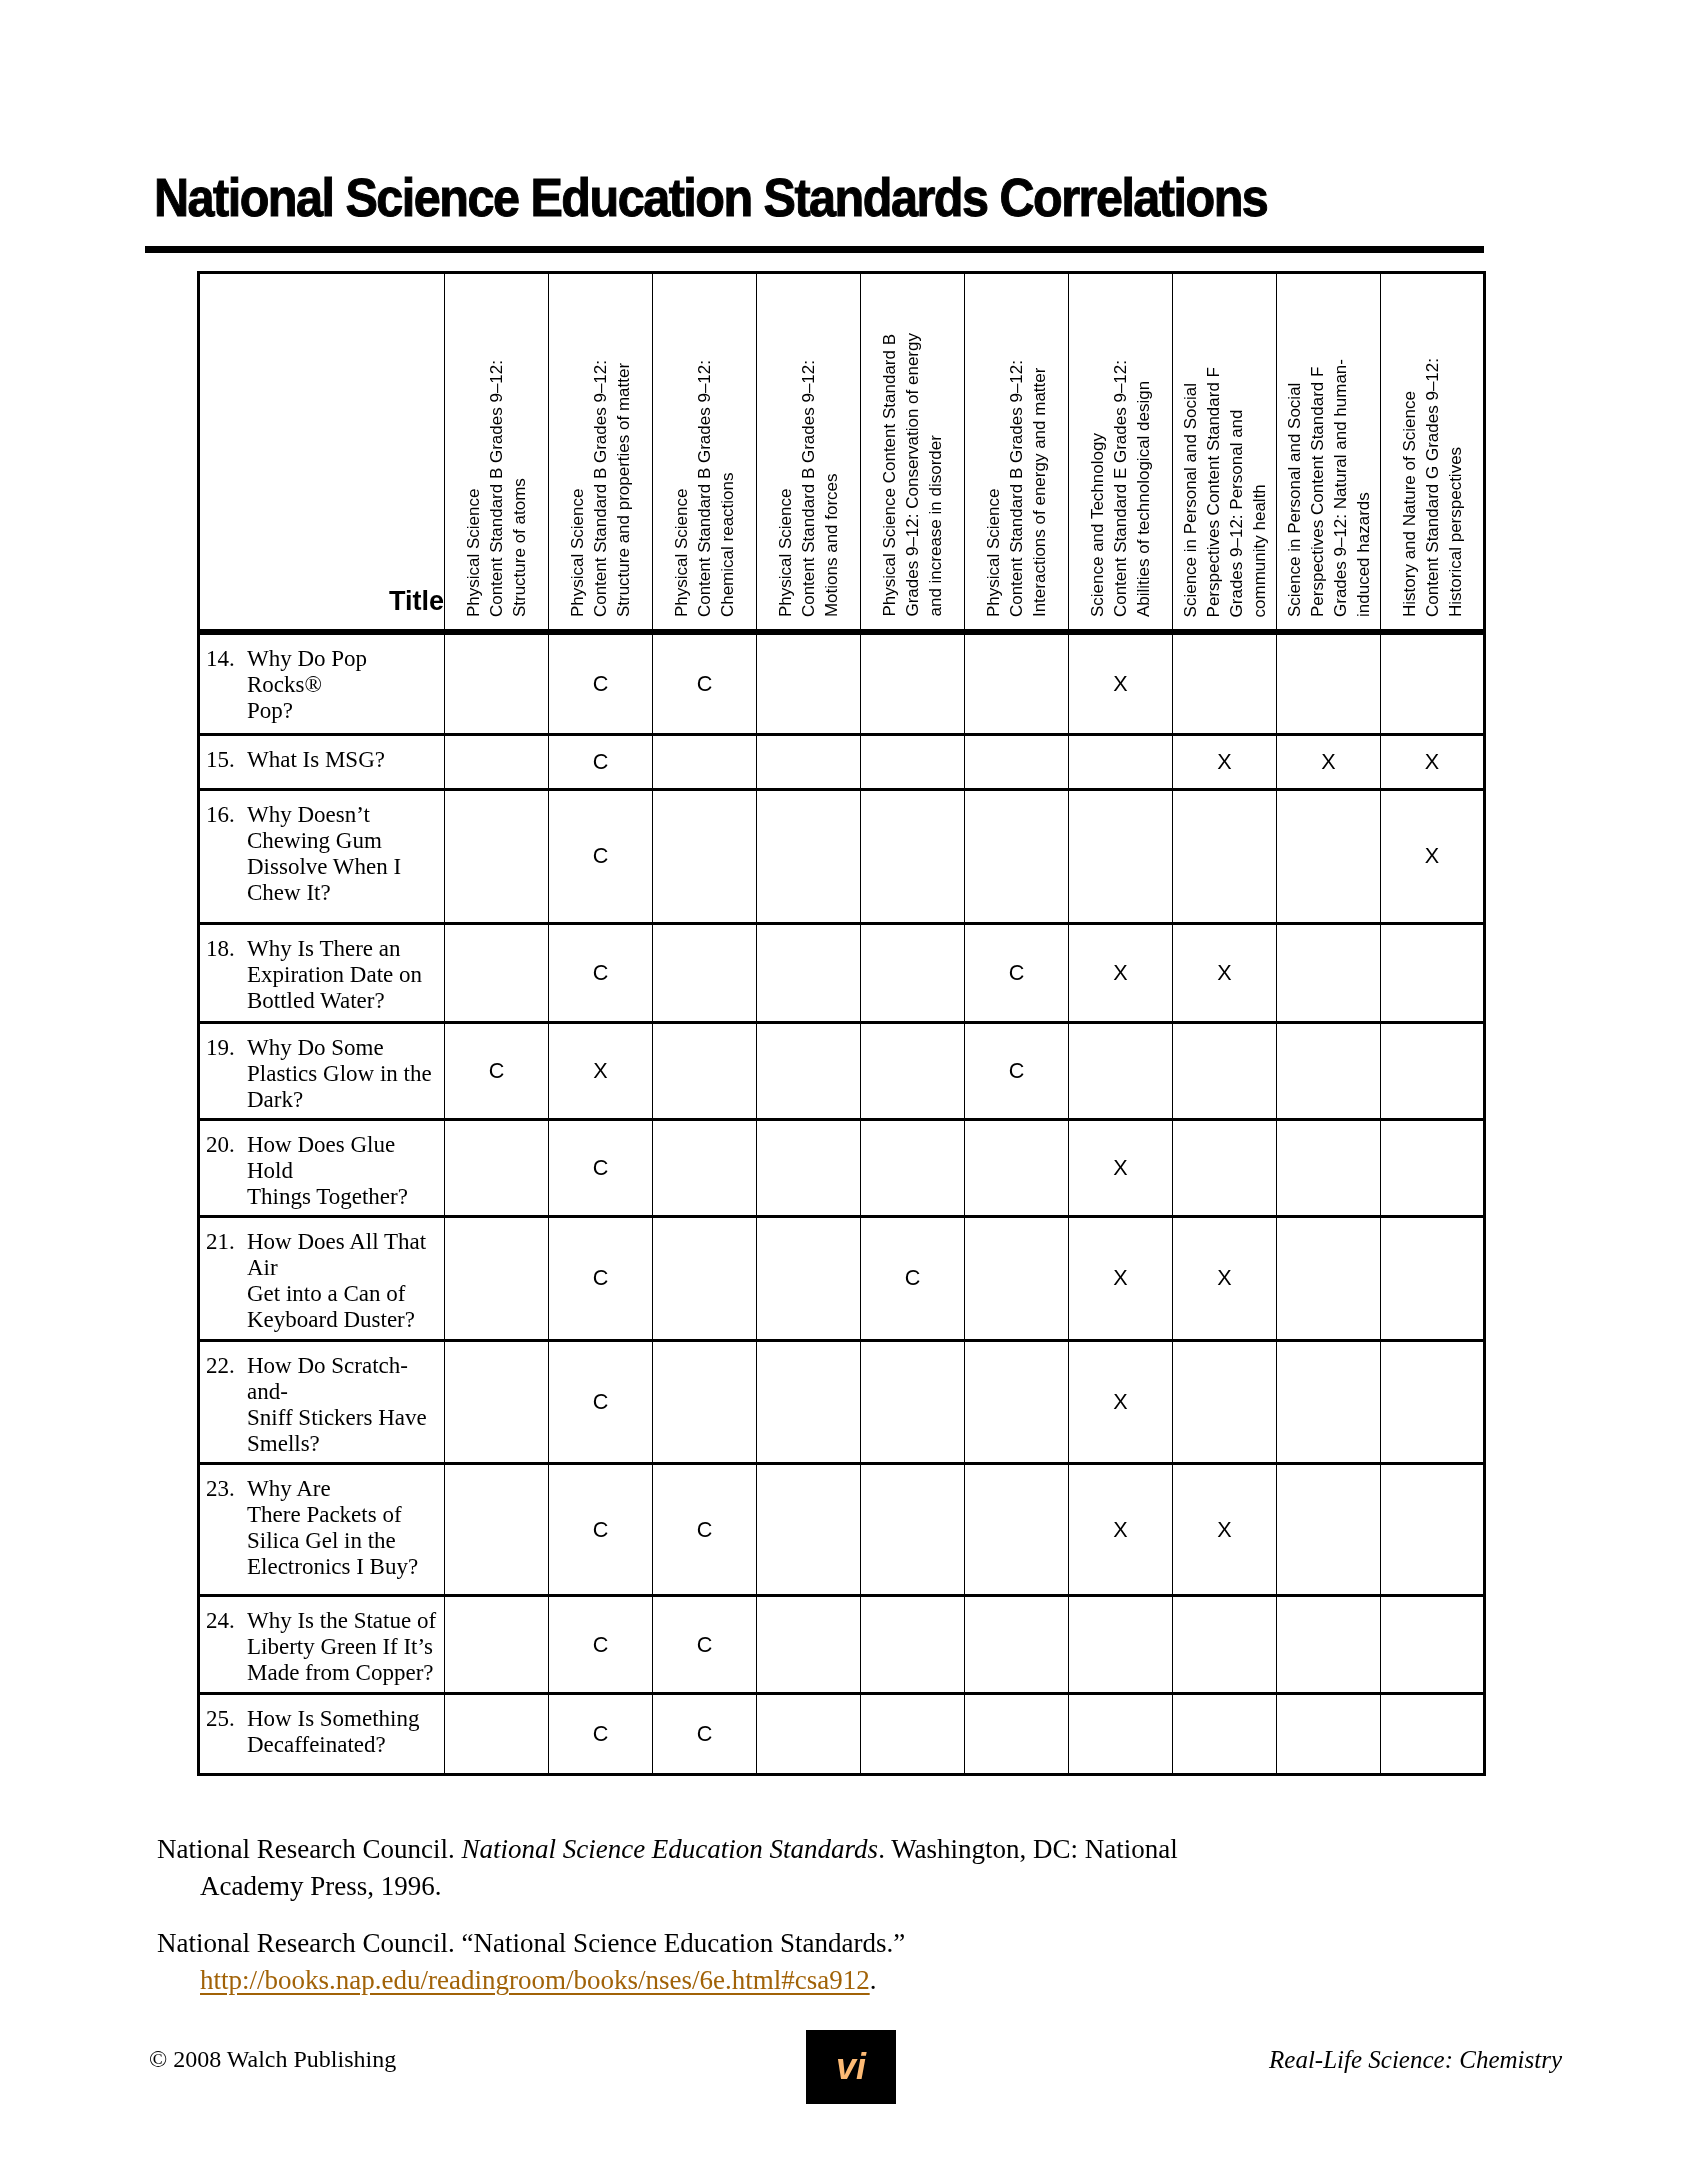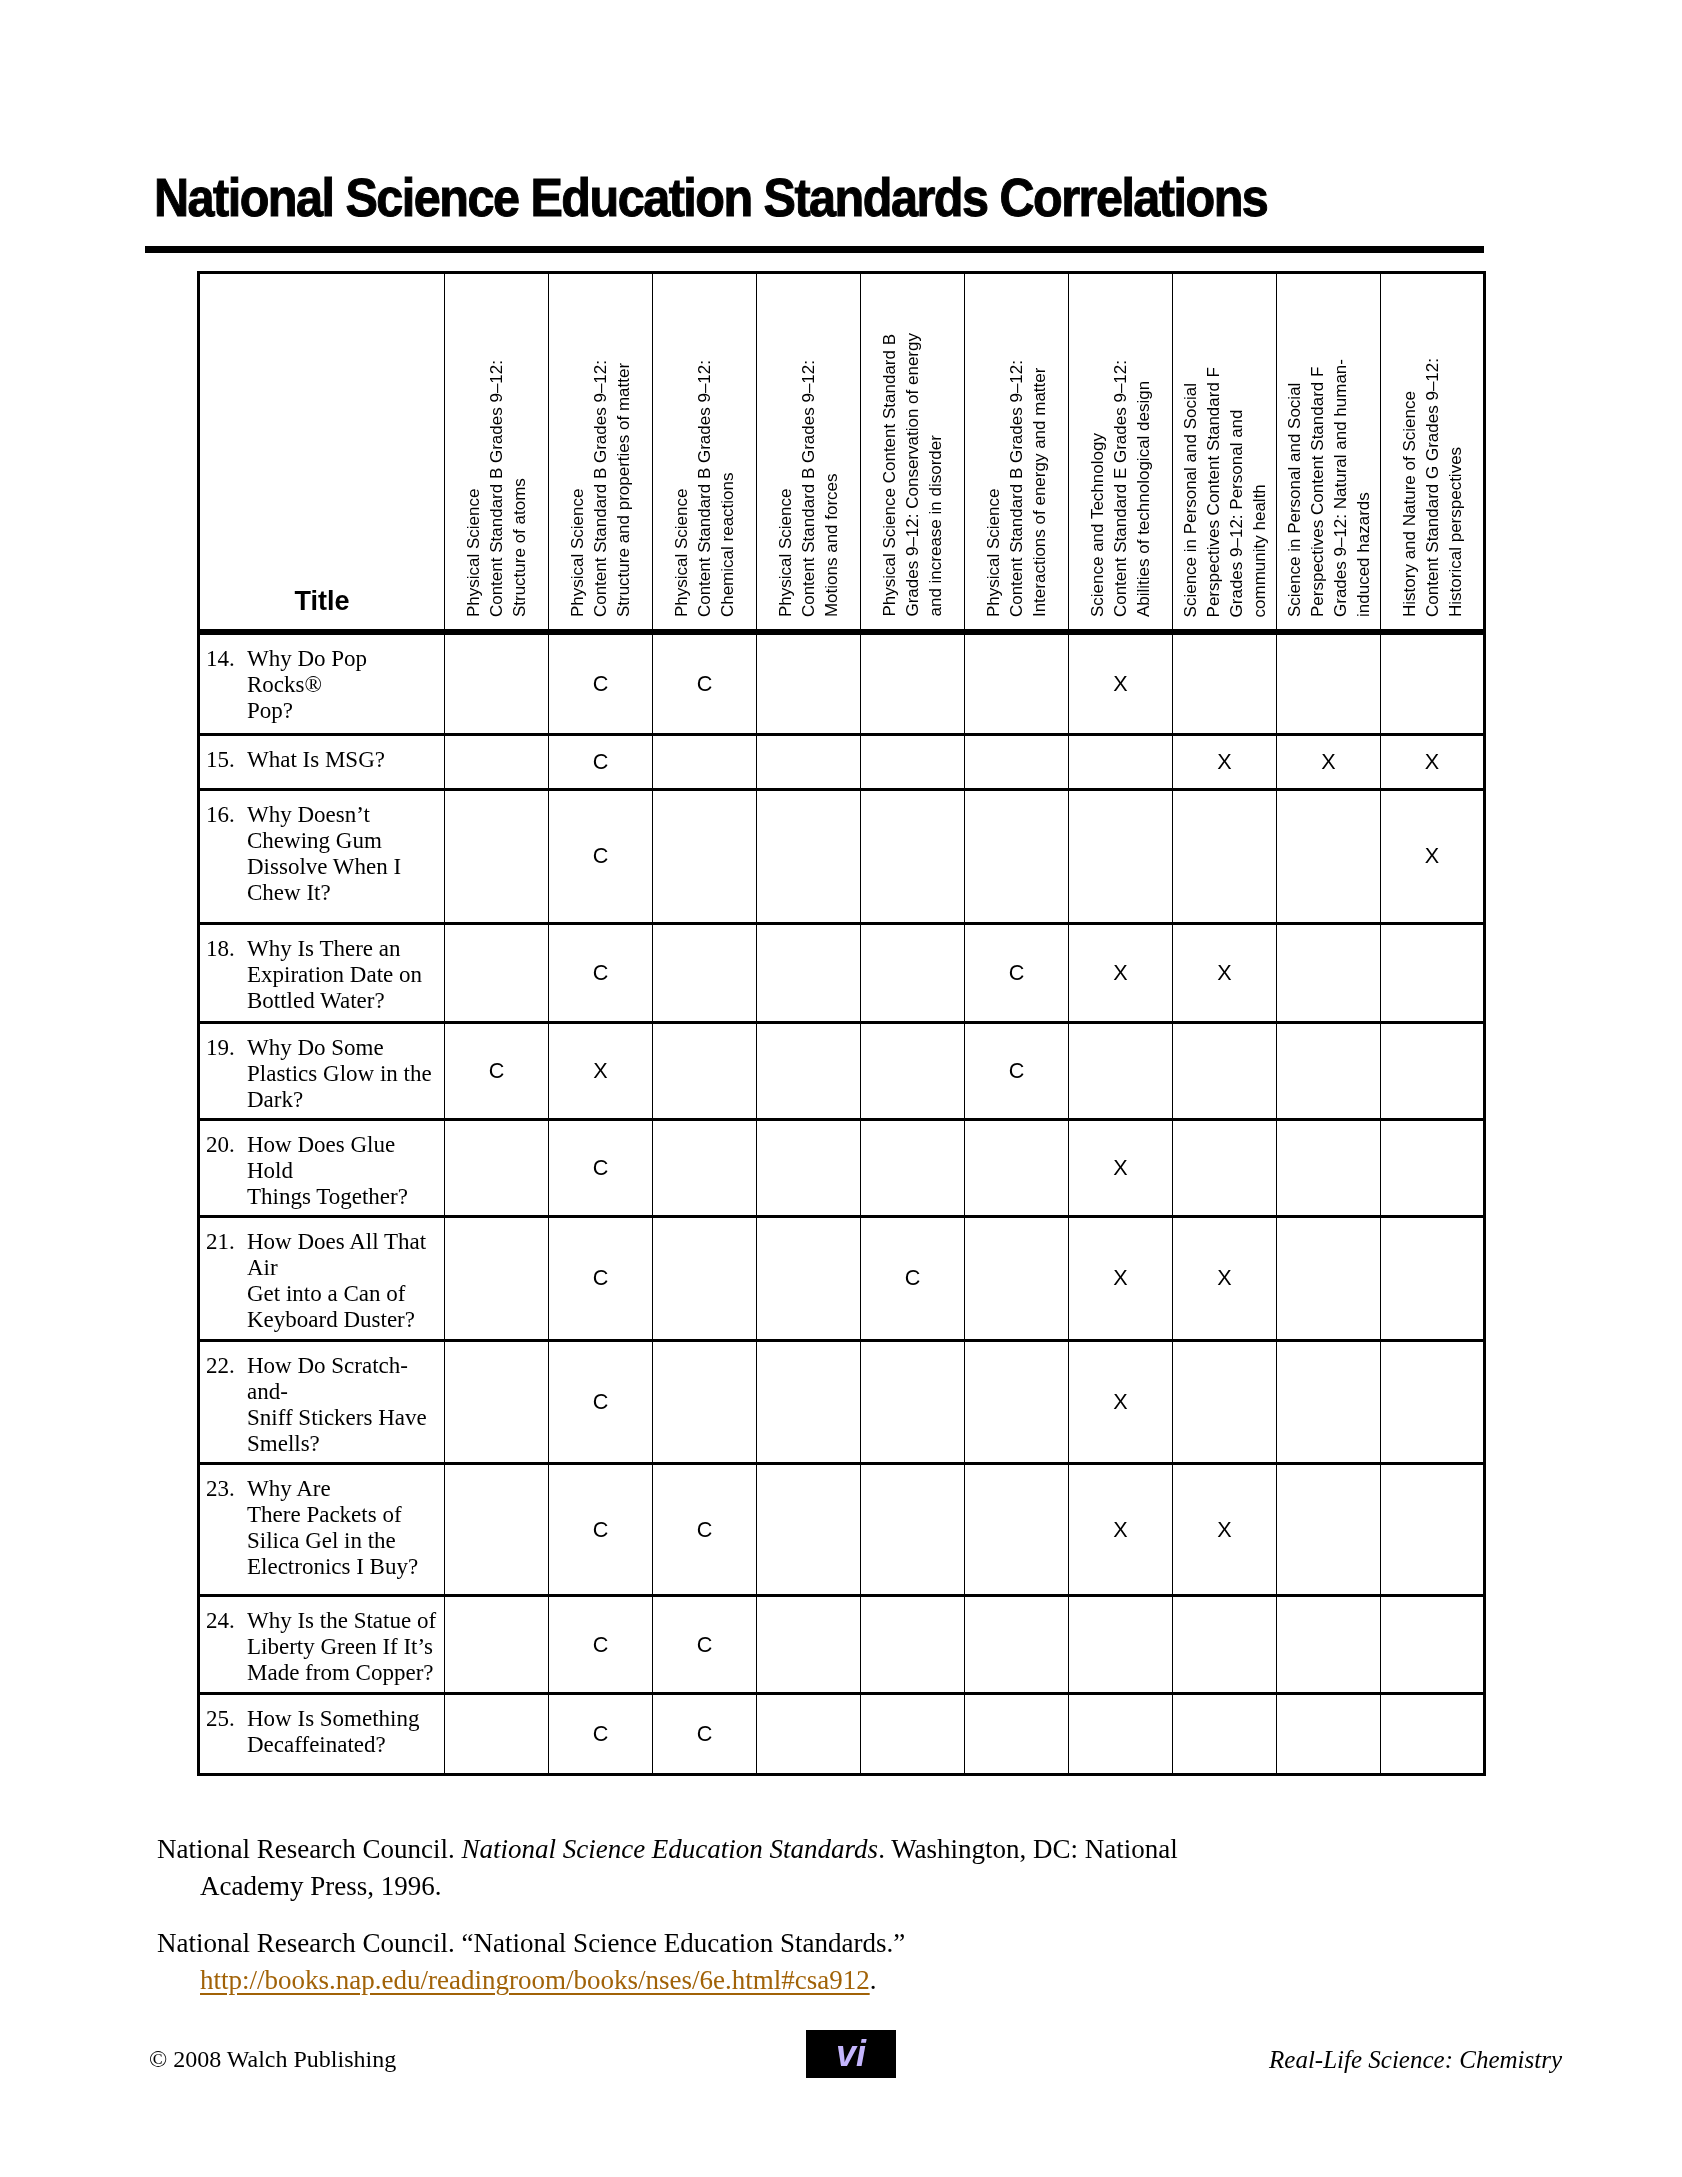--- a/index.html
+++ b/index.html
@@ -23,21 +23,21 @@
   }
   .grid th, .grid td {
     border:1.7px solid #000; border-top-width:3.5px; border-bottom-width:3.5px;
     padding:0; overflow:hidden;
   }
   .grid col.c-title { width:246px; }
   .grid col.c-std   { width:104px; }
 
   thead th { height:343px; background:#fff; }
   th.title-head {
-    vertical-align:bottom; text-align:center;
+    vertical-align:bottom; text-align:right;
     font-size:27px; font-weight:bold; padding-bottom:12px;
     border-bottom-width:6px;
   }
   th.std-head { vertical-align:bottom; border-bottom-width:6px; }
   .vtext {
     writing-mode:vertical-rl; transform:rotate(180deg);
     white-space:pre-line; text-align:left;
     font-size:17px; line-height:23px; font-weight:normal;
     margin:0 auto 12px auto;
   }
@@ -54,22 +54,22 @@
   }
   .cite { margin:0 0 20px 0; }
   .cite .l2 { margin-left:43px; }
   .url { color:#a16207; text-decoration:underline; text-decoration-thickness:2.2px; text-underline-offset:4.3px; }
 
   .copyright {
     position:absolute; left:149px; top:2046px;
     font-family:"Liberation Serif", serif; font-size:24px;
   }
   .vi-box {
-    position:absolute; left:806px; top:2030px; width:90px; height:48px;
-    background:#000; color:#c4b5fd; display:flex; align-items:center; justify-content:center;
+    position:absolute; left:806px; top:2030px; width:90px; height:74px;
+    background:#000; color:#fdba74; display:flex; align-items:center; justify-content:center;
     font-style:italic; font-weight:bold; font-size:36px;
     font-family:"Liberation Sans", sans-serif;
   }
   .book-title {
     position:absolute; right:121px; top:2046px; font-style:italic;
     font-family:"Liberation Serif", serif; font-size:25px;
   }
 </style>
 </head>
 <body>

